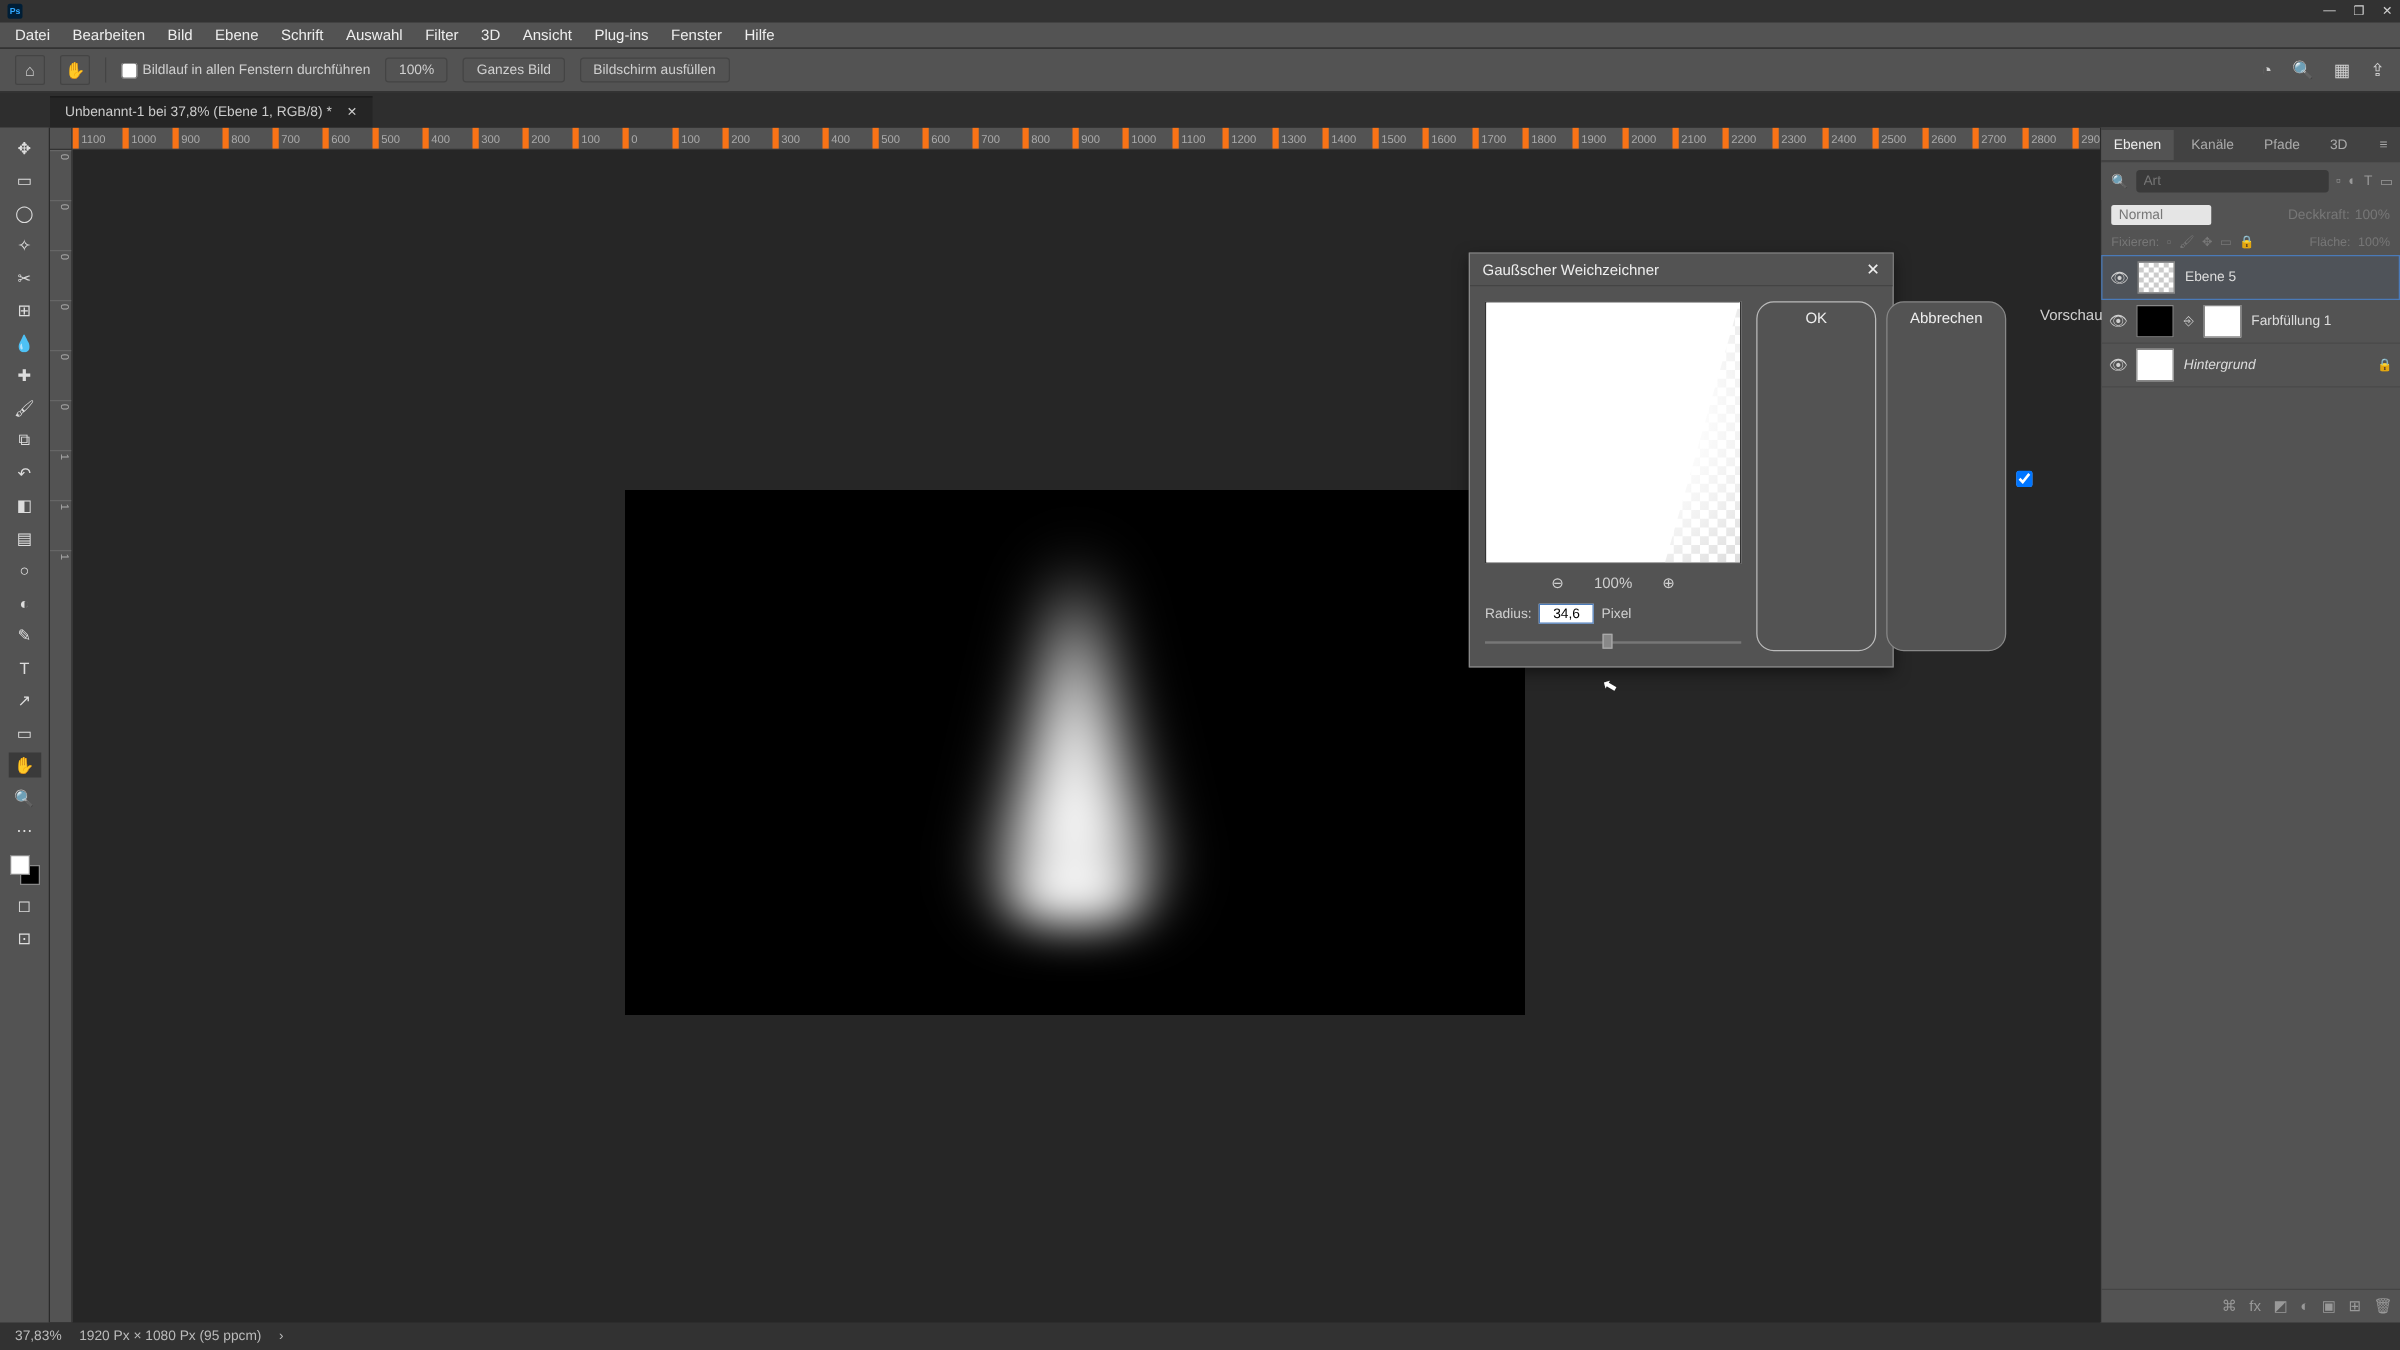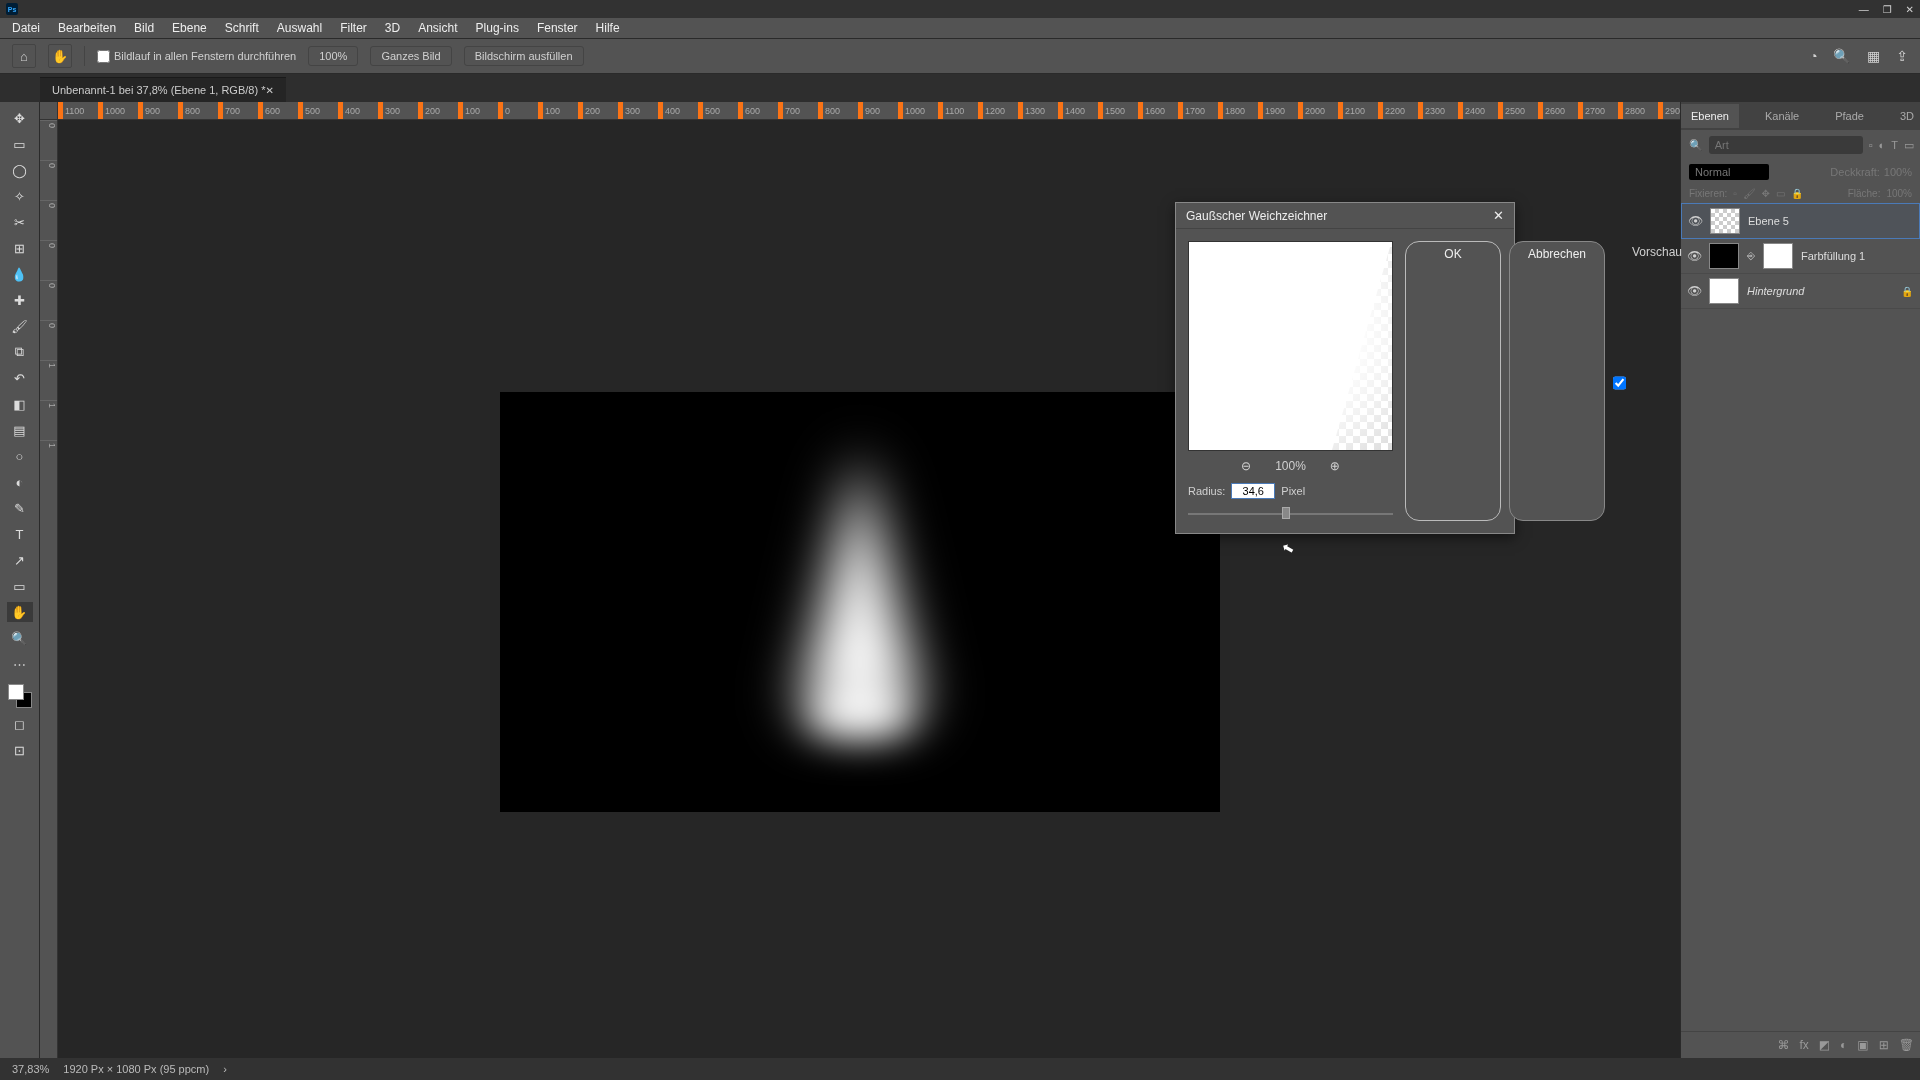--- a/index.html
+++ b/index.html
@@ -13,21 +13,21 @@
 .menubar{height:20px;background:#535353;display:flex;align-items:center;padding:0 4px;gap:2px;font-size:12px;color:#eee}
 .menubar span{padding:2px 8px}
 
 .optionsbar{height:36px;background:#535353;display:flex;align-items:center;padding:0 12px;gap:12px;border-top:1px solid #2a2a2a;border-bottom:1px solid #2a2a2a}
 .optionsbar .home-icon,.optionsbar .hand-icon{width:24px;height:24px;display:flex;align-items:center;justify-content:center;border:1px solid #444;border-radius:2px;font-size:13px}
 .optionsbar label{display:flex;align-items:center;gap:4px;font-size:11px}
 .opt-btn{padding:3px 10px;border:1px solid #444;border-radius:3px;background:#535353;font-size:11px}
 .optionsbar .right-icons{margin-left:auto;display:flex;gap:16px;font-size:14px}
 
 .tabbar{height:28px;background:#2e2e2e;display:flex;align-items:flex-end;padding-left:40px}
-.doctab{background:#252525;color:#ccc;padding:6px 12px;font-size:11px;display:flex;align-items:center;gap:0;border-top:1px solid #1a1a1a}
+.doctab{background:#252525;color:#ccc;padding:6px 12px;font-size:11px;display:flex;align-items:center;gap:12px;border-top:1px solid #1a1a1a}
 .doctab .closex{font-size:10px}
 
 .main{display:flex;height:calc(1080px - 18px - 20px - 36px - 28px - 22px)}
 
 .toolbox{width:40px;background:#535353;display:flex;flex-direction:column;align-items:center;padding-top:6px;gap:6px;border-right:1px solid #2a2a2a}
 .tool{width:26px;height:20px;display:flex;align-items:center;justify-content:center;font-size:13px;color:#ddd}
 .tool.sel{background:#3a3a3a}
 .swatch{width:24px;height:24px;position:relative;margin-top:4px}
 .swatch .fg{width:16px;height:16px;background:#fff;border:1px solid #888;position:absolute;left:0;top:0}
 .swatch .bg{width:16px;height:16px;background:#000;border:1px solid #888;position:absolute;right:0;bottom:0}
@@ -36,29 +36,29 @@
 .ruler-h{position:absolute;top:0;left:18px;right:0;height:18px;background:#535353;display:flex;overflow:hidden;font-size:9px;color:#aaa;border-bottom:1px solid #333}
 .ruler-h span{width:40px;flex-shrink:0;border-left:5px solid #f97316;padding-left:2px;line-height:18px}
 .ruler-v{position:absolute;top:18px;left:0;width:18px;bottom:0;background:#535353;border-right:1px solid #333;display:flex;flex-direction:column;font-size:9px;color:#aaa}
 .ruler-v span{height:40px;border-top:1px solid #666;writing-mode:vertical-rl;padding-top:2px}
 .ruler-corner{position:absolute;top:0;left:0;width:18px;height:18px;background:#535353;border-right:1px solid #333;border-bottom:1px solid #333}
 .artboard{position:absolute;top:290px;left:460px;width:720px;height:420px;background:#000}
 .light-cone{position:absolute;left:50%;top:50%;transform:translate(-75px,-160px);width:150px;height:300px;background:radial-gradient(ellipse 90px 40px at 50% 92%,#fff 0%,#fff 40%,rgba(255,255,255,0) 75%),linear-gradient(to bottom,rgba(255,255,255,0) 0%,rgba(255,255,255,0) 100%);filter:blur(18px)}
 .light-cone::before{content:"";position:absolute;left:50%;top:10px;transform:translateX(-50%);width:0;height:0;border-left:62px solid transparent;border-right:62px solid transparent;border-bottom:260px solid #fff;filter:blur(20px)}
 
 .rightpanel{width:240px;background:#535353;border-left:1px solid #2a2a2a;display:flex;flex-direction:column}
-.panel-tabs{height:28px;display:flex;align-items:center;gap:16px;background:#424242;font-size:11px}
+.panel-tabs{height:28px;display:flex;align-items:center;gap:4px;background:#424242;font-size:11px}
 .panel-tabs span{padding:6px 10px;color:#aaa}
 .panel-tabs span.active{background:#535353;color:#eee}
 .panel-tabs .plus{margin-left:auto;padding:6px 10px}
 .searchrow{padding:6px 8px;display:flex;align-items:center;gap:6px;background:#535353}
 .searchrow input{flex:1;background:#3a3a3a;border:none;color:#ccc;padding:3px 6px;font-size:11px;border-radius:3px}
 .searchrow .icn{width:14px;text-align:center;font-size:11px;color:#999}
 .blendrow{padding:4px 8px;display:flex;align-items:center;gap:4px;font-size:11px;color:#777}
-.blendrow .dd{background:#000000;padding:2px 6px;border-radius:2px;flex:1;max-width:80px;color:#777}
+.blendrow .dd{background:#e5e5e5;padding:2px 6px;border-radius:2px;flex:1;max-width:80px;color:#777}
 .lockrow{padding:4px 8px;display:flex;align-items:center;gap:6px;font-size:10px;color:#777}
 .layeritem{display:flex;align-items:center;padding:4px 6px;gap:8px;border-bottom:1px solid #4a4a4a}
 .layeritem.sel{background:#3a5a8a22;border:1px solid #4a7ab8}
 .eye{width:14px;font-size:12px}
 .thumb{width:30px;height:26px;background:#fff;border:1px solid #888;display:flex;align-items:center;justify-content:center;font-size:8px;position:relative}
 .thumb.checker{background:repeating-conic-gradient(#ccc 0 25%,#fff 0 50%) 0 0/8px 8px}
 .thumb.black{background:#000}
 .lname{font-size:11px;color:#ddd}
 .lname.italic{font-style:italic}
 .lockicon{margin-left:auto;font-size:10px;color:#999}

